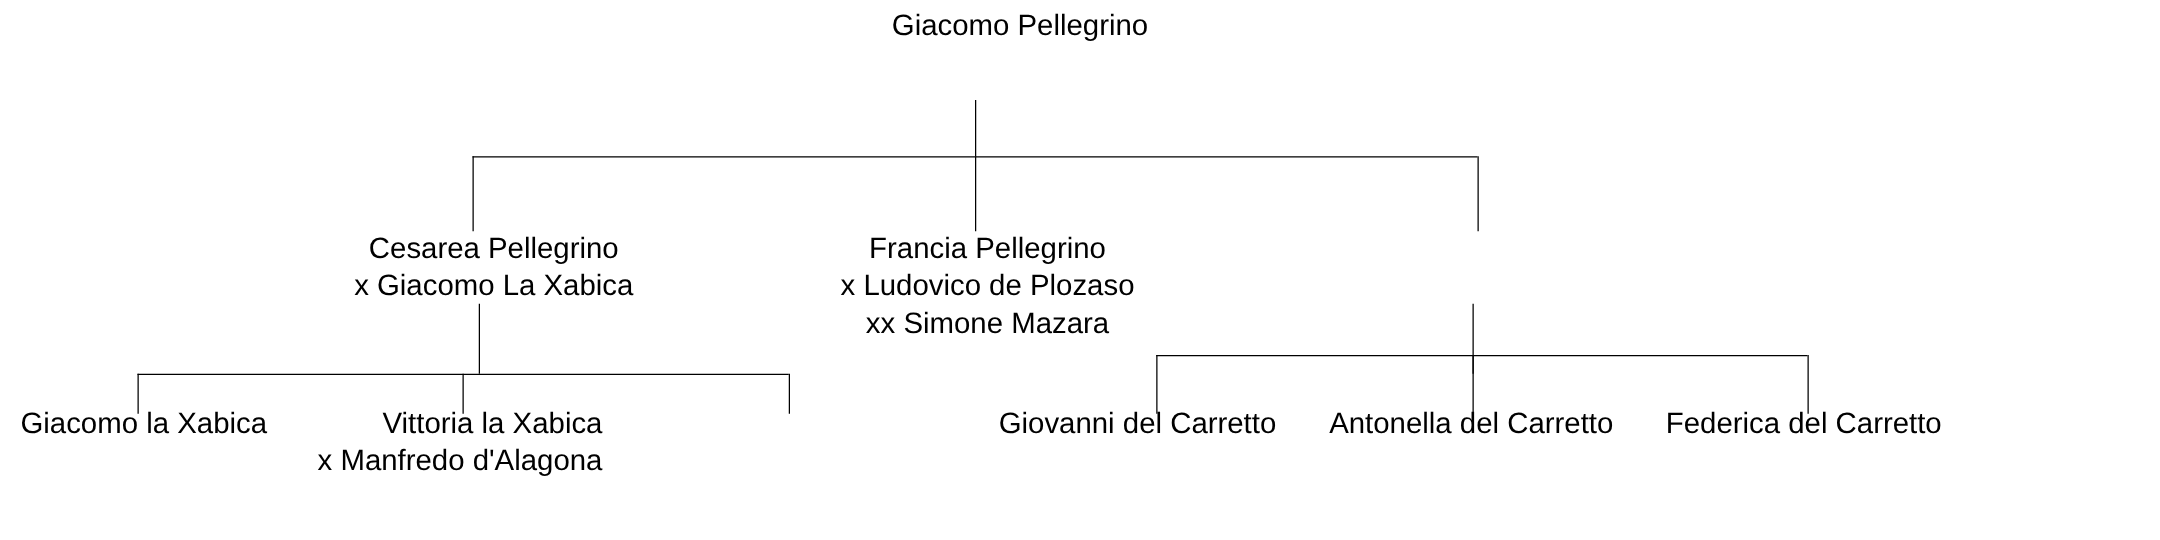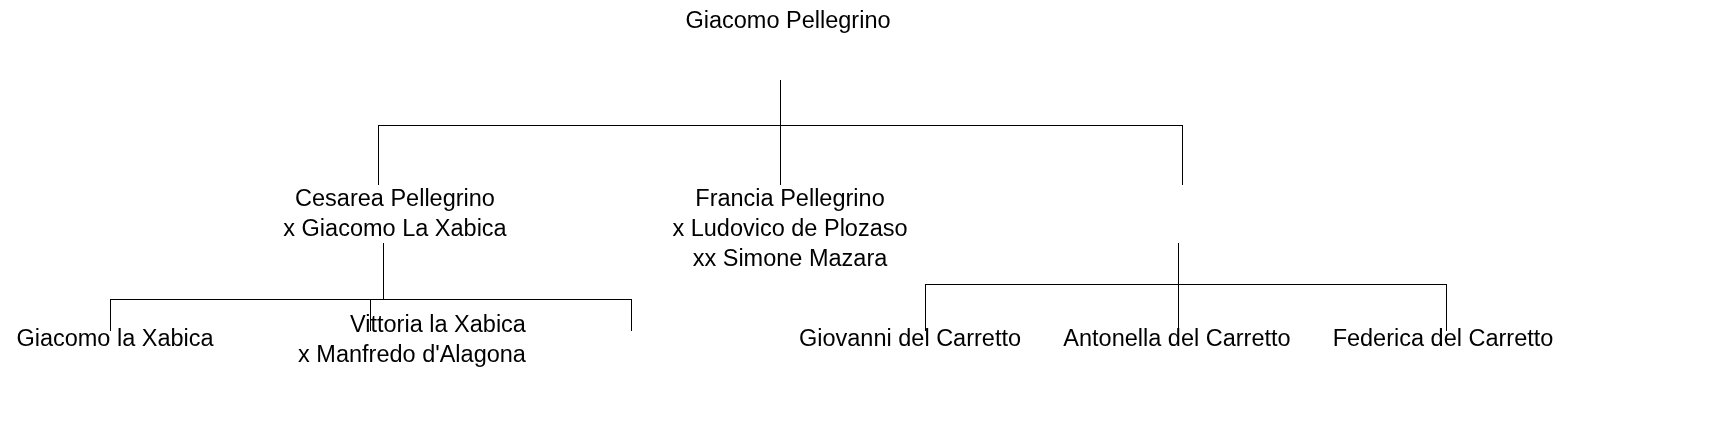--- a/index.html
+++ b/index.html
@@ -51,21 +51,21 @@
     position: absolute;
     height: 0;
     border-top: 1.6px solid #000000;
   }
 </style>
 </head>
 <body>
 
 <div id="tree-canvas">
 
-  <div class="node" id="root-node" style="left:788px; top:5px;">
+  <div class="node" id="root-node" style="left:816px; top:5px;">
     <span class="line">Giacomo Pellegrino</span>
   </div>
 
   <div class="conn-v" style="left:780px; top:80px; height:45px;"></div>
 
   <div class="conn-h" style="left:378px; top:125px; width:804px;"></div>
 
   <div class="conn-v" style="left:378px; top:125px; height:60px;"></div>
   <div class="conn-v" style="left:780px; top:125px; height:60px;"></div>
   <div class="conn-v" style="left:1182px; top:125px; height:60px;"></div>
@@ -91,21 +91,21 @@
   <div class="conn-v" style="left:1178px; top:243px; height:56px;"></div>
   <div class="conn-h" style="left:925px; top:284px; width:521px;"></div>
   <div class="conn-v" style="left:925px; top:284px; height:47px;"></div>
   <div class="conn-v" style="left:1178px; top:284px; height:47px;"></div>
   <div class="conn-v" style="left:1446px; top:284px; height:47px;"></div>
 
   <div class="leaf" id="leaf-giacomo-la-xabica" style="left:115px; top:323px;">
     <span class="line">Giacomo la Xabica</span>
   </div>
 
-  <div class="leaf" id="leaf-vittoria-la-xabica" style="left:368px; top:309px;margin-left:44px;">
+  <div class="leaf" id="leaf-vittoria-la-xabica" style="left:368px; top:323px;">
     <span class="line">Vittoria la Xabica</span>
     <span class="line">x Manfredo d'Alagona</span>
   </div>
 
 
   <div class="leaf" id="leaf-giovanni-del-carretto" style="left:910px; top:323px;">
     <span class="line">Giovanni del Carretto</span>
   </div>
 
   <div class="leaf" id="leaf-antonella-del-carretto" style="left:1177px; top:323px;">

